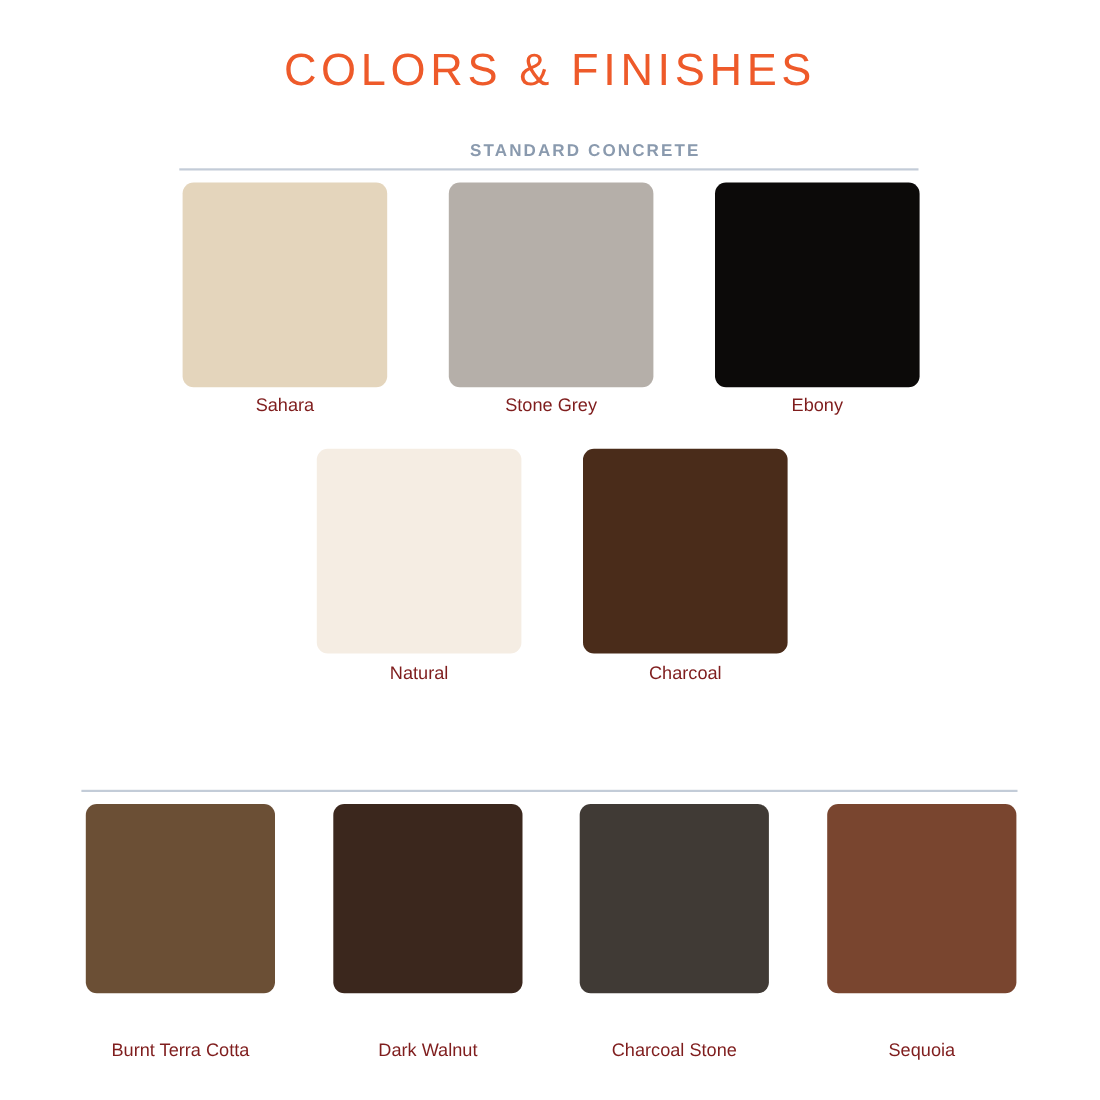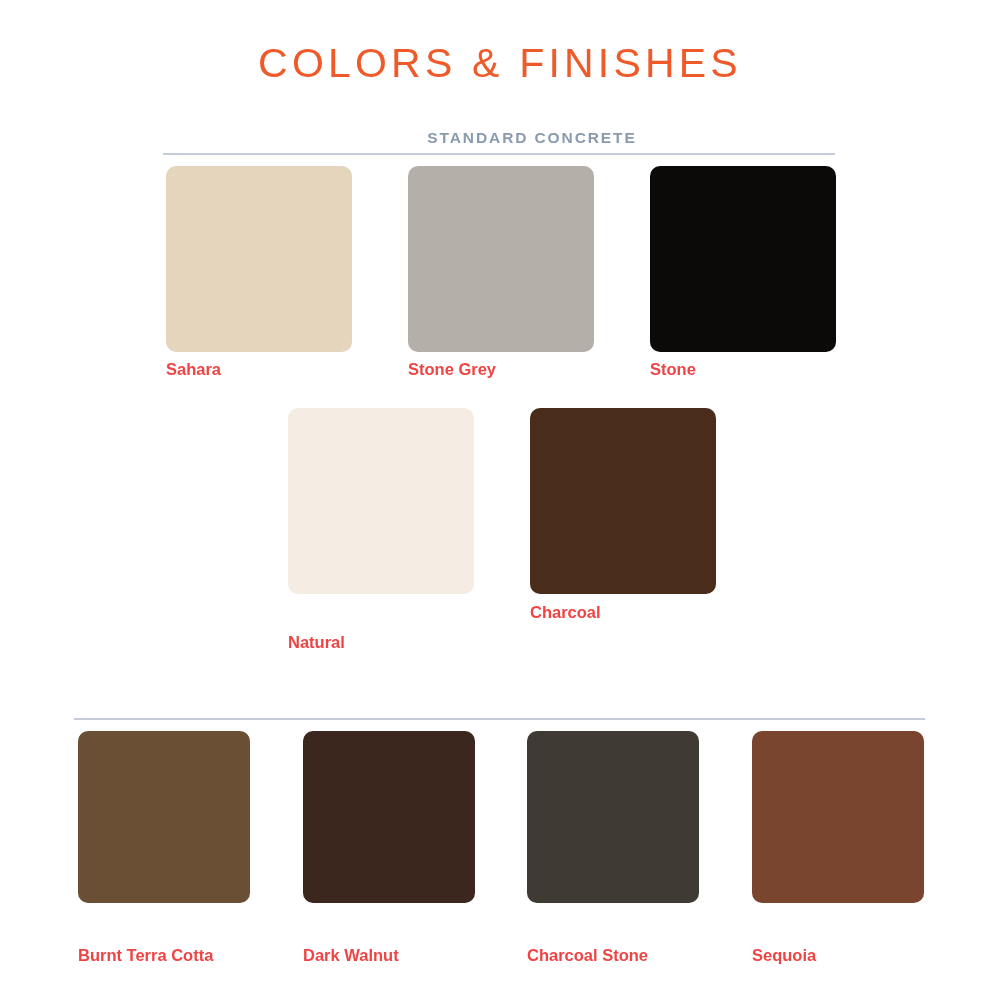--- a/index.html
+++ b/index.html
@@ -66,23 +66,24 @@
   }
 
   .speckles {
     position: absolute;
     inset: 0;
     border-radius: 10px;
   }
 
   .label {
     position: absolute;
+    text-align: center;
     font-size: 16.5px;
-    font-weight: 700;
-    color: #ef4444;
+    font-weight: 400;
+    color: #7f1d1d;
     white-space: nowrap;
   }
 </style>
 </head>
 <body>
 
 <div class="page">
 
   <div class="page-title">COLORS &amp; FINISHES</div>
 
@@ -95,26 +96,26 @@
   <div class="label" style="top:360px; left:166px; width:186px;">Sahara</div>
 
   <div class="swatch" style="top:166px; left:408px; width:186px; height:186px;">
     <div class="swatch-inner" style="background: rgb(181, 175, 169);"></div>
   </div>
   <div class="label" style="top:360px; left:408px; width:186px;">Stone Grey</div>
 
   <div class="swatch" style="top:166px; left:650px; width:186px; height:186px;">
     <div class="swatch-inner" style="background: rgb(12, 10, 9);"></div>
   </div>
-  <div class="label" style="top:360px; left:650px; width:186px;">Stone</div>
+  <div class="label" style="top:360px; left:650px; width:186px;">Ebony</div>
 
   <div class="swatch" style="top:408px; left:288px; width:186px; height:186px;">
     <div class="swatch-inner" style="background: rgb(245, 237, 227);"></div>
   </div>
-  <div class="label" style="top:633px; left:288px; width:186px;">Natural</div>
+  <div class="label" style="top:603px; left:288px; width:186px;">Natural</div>
 
   <div class="swatch" style="top:408px; left:530px; width:186px; height:186px;">
     <div class="swatch-inner" style="background: rgb(74, 44, 26);"></div>
   </div>
   <div class="label" style="top:603px; left:530px; width:186px;">Charcoal</div>
 
   <div class="divider" style="top:718px; left:74px; width:851px;"></div>
 
   <div class="swatch" style="top:731px; left:78px; width:172px; height:172px;">
     <div class="swatch-inner" style="background: rgb(107, 79, 53);">

